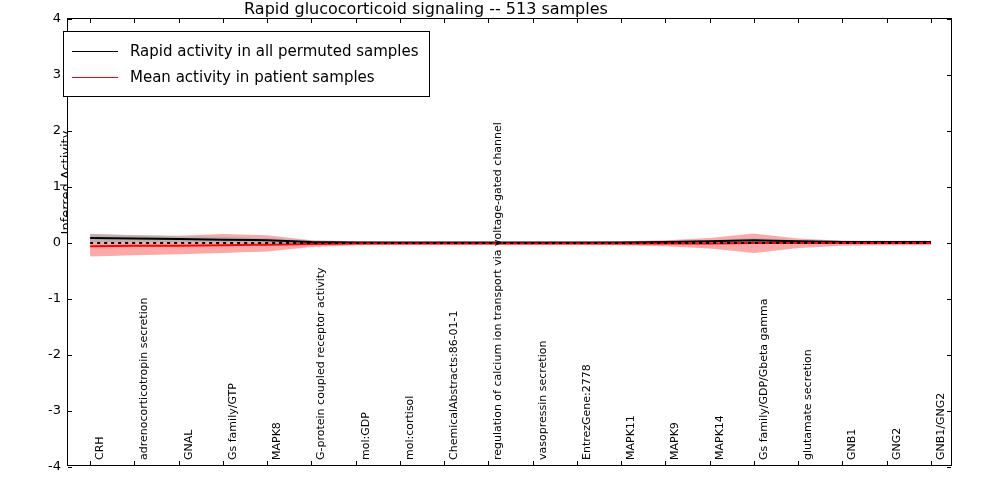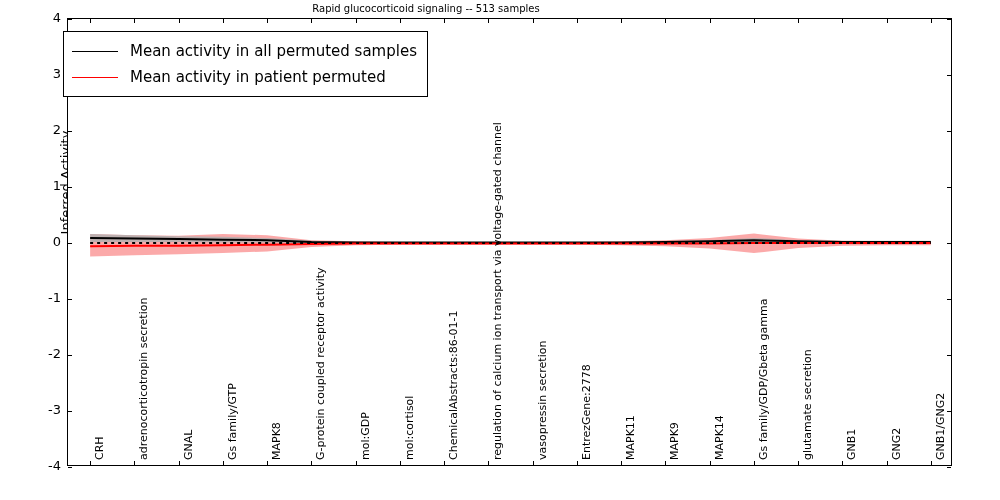--- a/index.html
+++ b/index.html
@@ -2,21 +2,21 @@
 <html><head>
 <meta charset="utf-8">
 <style>
   html,body{margin:0;padding:0;background:#ffffff;}
   body{width:1000px;height:500px;font-family:"DejaVu Sans","Liberation Sans",sans-serif;overflow:hidden;}
   #figure{position:relative;width:1000px;height:500px;background:#ffffff;}
 
   
   .title{
     position:absolute;left:0;top:1px;width:852px;text-align:center;
-    font-size:10px;color:#000;line-height:16px;z-index:6;
+    font-size:16px;color:#000;line-height:16px;z-index:6;
   }
 
   
   .plot-frame{
     position:absolute;left:67px;top:18px;width:885px;height:448px;
     border:1px solid #000;box-sizing:border-box;background:#fff;z-index:2;
   }
   .plot-inner{position:absolute;left:0;top:0;width:100%;height:100%;overflow:visible;}
 
   
@@ -170,21 +170,21 @@
       <div class="xtick-label" style="left: 757.875px; top: 460px;">Gs family/GDP/Gbeta gamma</div>
       <div class="xtick-label" style="left: 802.125px; top: 460px;">glutamate secretion</div>
       <div class="xtick-label" style="left: 846.375px; top: 460px;">GNB1</div>
       <div class="xtick-label" style="left: 890.625px; top: 460px;">GNG2</div>
       <div class="xtick-label" style="left: 934.875px; top: 460px;">GNB1/GNG2</div>
     </div>
 
   <div class="legend">
     <div class="legend-row">
       <span class="legend-swatch"></span>
-      <span class="legend-text">Mean activity in all permuted samples</span>
+      <span class="legend-text">Rapid activity in all permuted samples</span>
     </div>
     <div class="legend-row">
       <span class="legend-swatch red"></span>
-      <span class="legend-text">Mean activity in patient permuted</span>
+      <span class="legend-text">Mean activity in patient samples</span>
     </div>
   </div>
 
 </div>
 
 </body></html>

